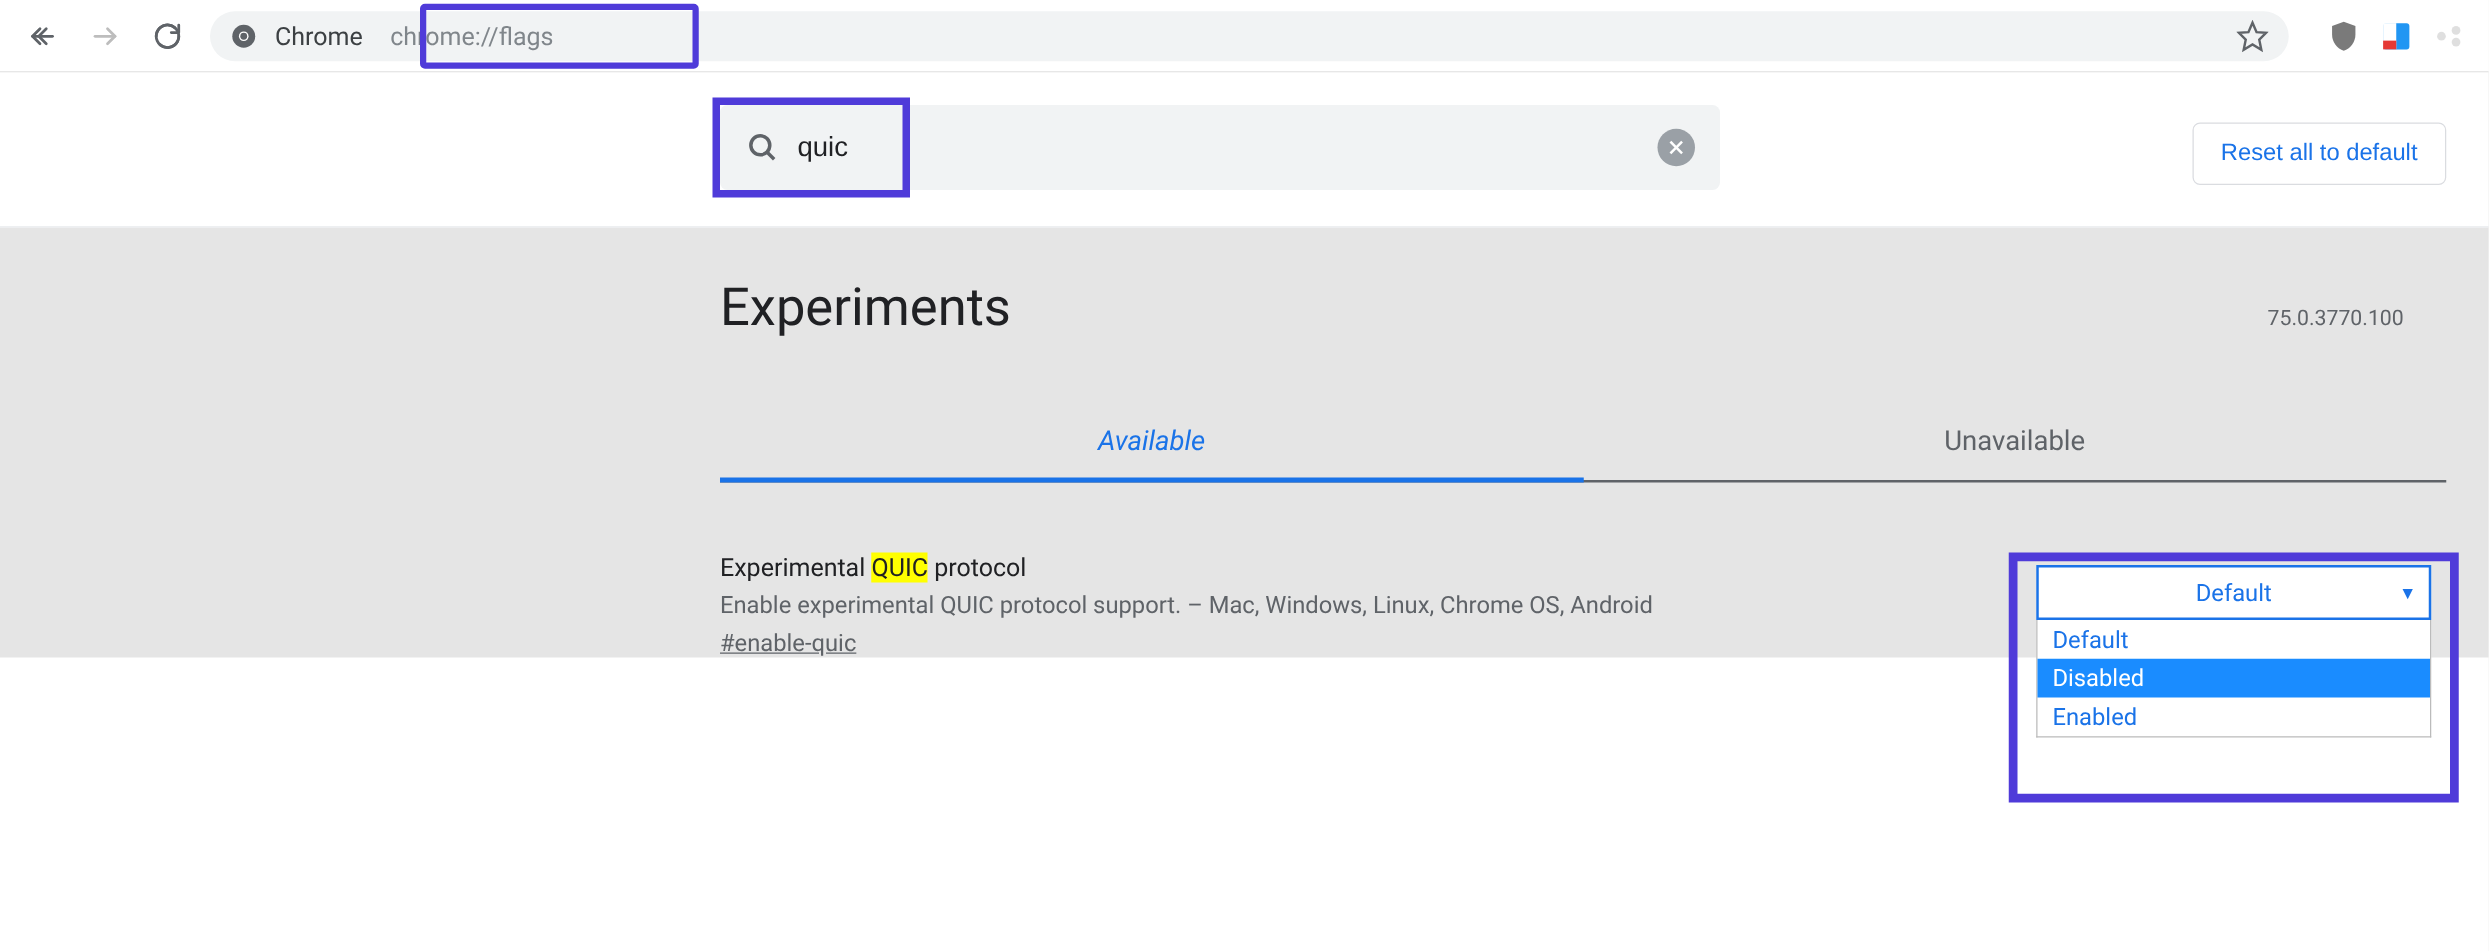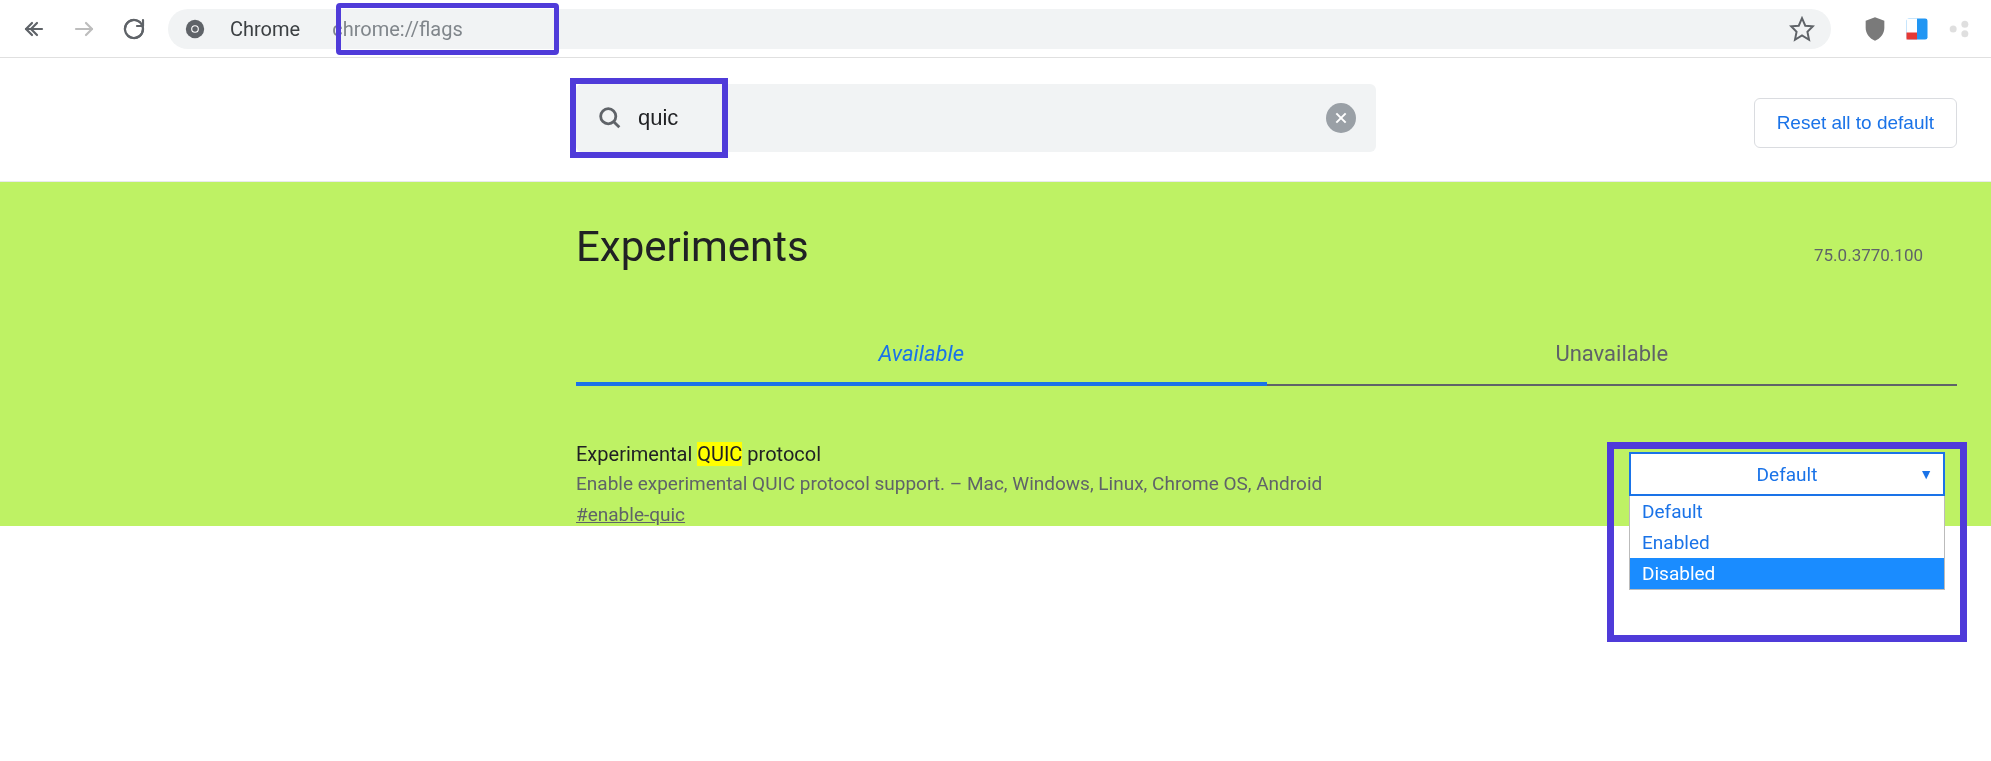--- a/index.html
+++ b/index.html
@@ -32,21 +32,21 @@
   .nav-btn svg { width: 24px; height: 24px; }
 
   .address-bar {
     flex: 1;
     height: 40px;
     background: #f1f3f4;
     border-radius: 20px;
     display: flex;
     align-items: center;
     padding: 0 16px;
-    gap: 24px;
+    gap: 14px;
     position: relative;
   }
   .chrome-badge {
     width: 22px; height: 22px;
     display:flex; align-items:center; justify-content:center;
   }
   .chrome-badge svg { width: 22px; height: 22px; }
   .address-label {
     font-size: 20px;
     color: #3c4043;
@@ -68,21 +68,21 @@
     width: 26px; height: 26px;
   }
   .star-icon svg { width: 26px; height: 26px; }
 
   .ext-icons { display:flex; gap:14px; align-items:center; margin-left:12px; }
   .ext-icon { width:28px; height:28px; display:flex; align-items:center; justify-content:center; }
 
   
   .page {
     width: 100%;
-    background: #bef264;
+    background: #e5e5e5;
   }
   .page-topbar {
     height: 124px;
     display:flex;
     align-items:center;
     justify-content:center;
     position:relative;
     border-bottom: 1px solid #e8eaed;
     background: #fff;
   }
@@ -391,19 +391,19 @@
       </div>
 
       <div class="dropdown-area">
         <div class="dd-highlight"></div>
         <div class="dd-select">
           <span class="dd-select-label">Default</span>
           <span class="dd-caret">▼</span>
         </div>
         <div class="dd-options">
           <div class="dd-opt">Default</div>
+          <div class="dd-opt selected">Disabled</div>
           <div class="dd-opt">Enabled</div>
-          <div class="dd-opt selected">Disabled</div>
         </div>
       </div>
     </div>
   </div>
 </div>
 
 </body></html>

